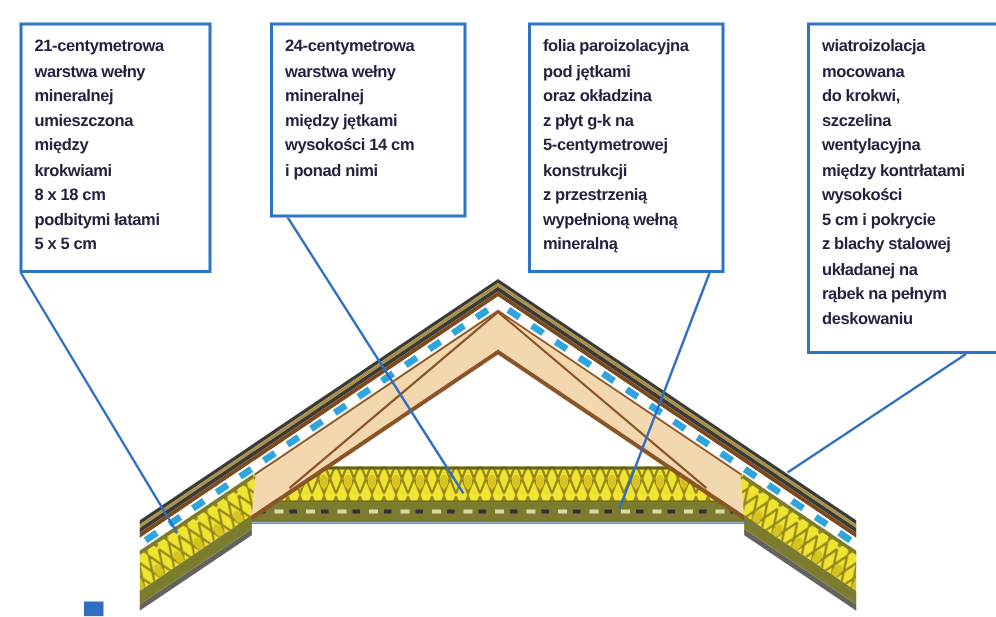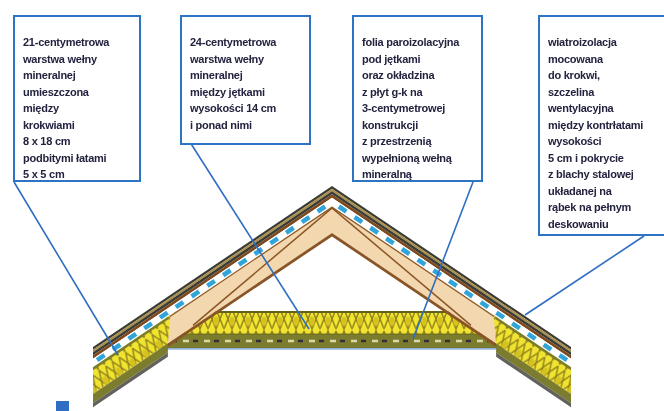--- a/index.html
+++ b/index.html
@@ -1,21 +1,21 @@
 <!DOCTYPE html>
 <html style="--background: #ffffff; --callout_border: #2e74c4; --leader: #2f6ec2; --text: #232340; --steel: #3b3b36; --steel_mid: #ab9148; --boarding: #7c4a1e; --vent_dash: #31a5da; --rafter_wood: #f3d7ae; --rafter_edge: #8a5526; --wool_yellow: #f0e431; --wool_hatch: #95861c; --wool_drop: #d6c31f; --olive: #7c7c2e; --band_edge: #62621c; --gray_edge: #63635c; --gk_dash_light: #d9d9a8; --gk_dash_dark: #30303c; --folia_line: #6e94c8;"><head>
 <meta charset="utf-8">
 <style>
   html,body{margin:0;padding:0;background:#fff;}
   #stage{position:relative;width:664px;height:411px;background:var(--background,#fff);overflow:hidden;
          font-family:"Liberation Sans",sans-serif;}
   #roof-svg{position:absolute;left:0;top:0;}
   .callout{position:absolute;background:#fff;border:2px solid var(--callout_border,#2e74c4);box-sizing:border-box;}
   .callout-text{white-space:pre-line;font-weight:700;font-size:11px;line-height:16.5px;
-                letter-spacing:-0.25px;color:var(--text,#232340);padding:17px 2px 0 8px;}
+                letter-spacing:-0.25px;color:var(--text,#232340);padding:6px 2px 0 8px;}
   
   .c-steel{fill:var(--steel);}
   .c-steelmid{fill:var(--steel_mid);}
   .c-board{fill:var(--boarding);}
   .c-white{fill:#ffffff;}
   .c-vent{stroke:var(--vent_dash);stroke-width:4.6;stroke-dasharray:9 10;fill:none;}
   .c-peach{fill:var(--rafter_wood);}
   .c-brownline{stroke:var(--rafter_edge);stroke-width:1.2;fill:none;}
   .c-brownline2{stroke:var(--rafter_edge);stroke-width:1.5;fill:none;}
   .c-brownfill{fill:var(--rafter_edge);}
@@ -120,21 +120,21 @@
 między jętkami
 wysokości 14 cm
 i ponad nimi</div>
   </div>
 
   <div class="callout" style="left:352px;top:15px;width:131px;height:167px">
     <div class="callout-text">folia paroizolacyjna
 pod jętkami
 oraz okładzina
 z płyt g-k na
-3-centymetrowej
+5-centymetrowej
 konstrukcji
 z przestrzenią
 wypełnioną wełną
 mineralną</div>
   </div>
 
   <div class="callout" style="left:538px;top:15px;width:136px;height:221px">
     <div class="callout-text">wiatroizolacja
 mocowana
 do krokwi,

